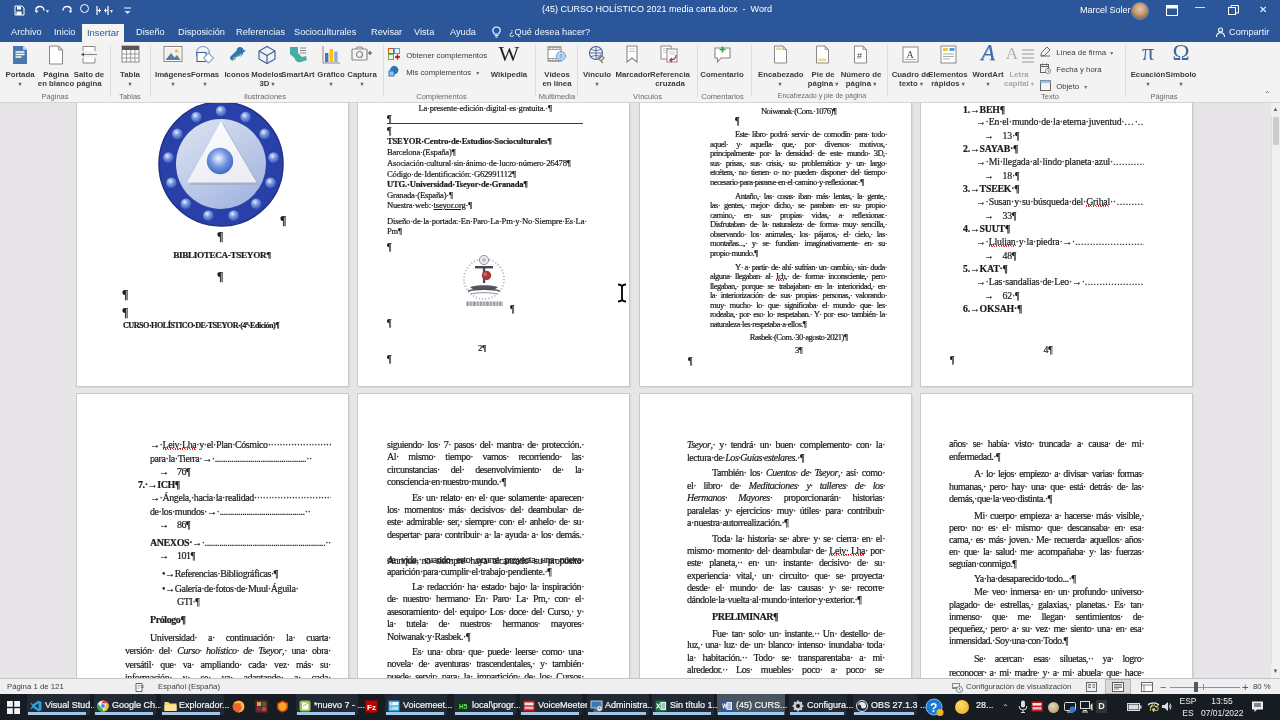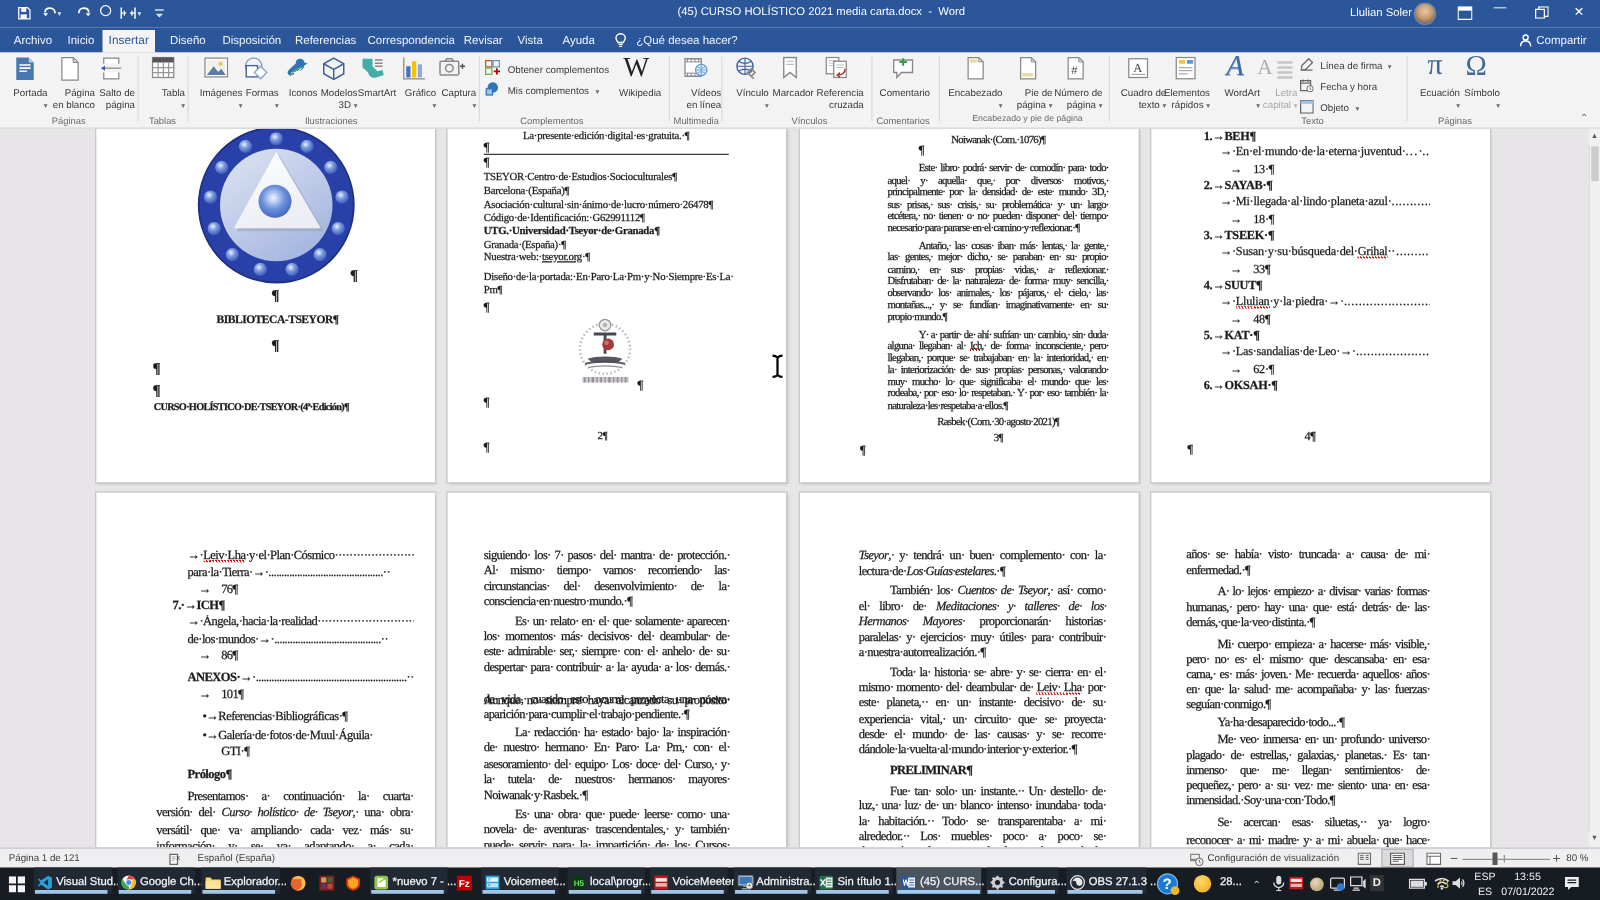--- a/index.html
+++ b/index.html
@@ -9,21 +9,21 @@
 #titlebar{left:0;top:0;width:1280px;height:22px;background:#2b579a;color:#fff;}
 #tabrow{left:0;top:22px;width:1280px;height:20px;background:#2b579a;}
 .tab{position:absolute;top:0;height:20px;line-height:20px;color:#f0f4fa;font-size:9.2px;}
 .tabactive{position:absolute;top:2px;height:18px;background:#f5f4f3;color:#2b579a;font-size:9.5px;line-height:18px;text-align:center;}
 
 #ribbon{left:0;top:42px;width:1280px;height:61px;background:#f4f3f4;border-bottom:1px solid #d5d3d4;}
 .rsep{position:absolute;top:3px;width:1px;height:52px;background:#dcdadb;}
 .rlabel{position:absolute;top:50px;font-size:7.5px;color:#6a6867;text-align:center;white-space:nowrap;}
 .rbtn{position:absolute;font-size:7.8px;color:#3b3a39;text-align:center;white-space:nowrap;}
 .ricon{position:absolute;top:3px;}
-.rtext{position:absolute;top:27px;width:100%;text-align:right;line-height:8.5px;}
+.rtext{position:absolute;top:27px;width:100%;text-align:center;line-height:8.5px;font-weight:bold;}
 .car{color:#6c6a69;font-size:6px;}
 .smallrow{position:absolute;font-size:7.8px;color:#3b3a39;white-space:nowrap;height:11px;line-height:11px;}
 
 #docarea{left:0;top:103px;width:1280px;height:575px;background:#e7e5e7;overflow:hidden;}
 .page{position:absolute;background:#fff;outline:1px solid #c9c7c9;box-shadow:1px 1px 2px rgba(0,0,0,0.18);overflow:hidden;font-family:"Liberation Serif",serif;color:#1b1b1b;-webkit-text-stroke:0.2px #1b1b1b;}
 .ln{position:absolute;white-space:nowrap;}
 .j{text-align:justify;text-align-last:justify;white-space:normal;}
 .ctr{text-align:center;}
 .sq{background-image:repeating-linear-gradient(65deg,#d01318 0 1.1px,rgba(0,0,0,0) 1.1px 2.2px);background-size:100% 1.8px;background-position:0 100%;background-repeat:no-repeat;}
 
@@ -59,41 +59,41 @@
         <path d="M3.5 3.5v4 M9.5 3.5v4" stroke="#fff" stroke-width="1" fill="none"></path>
       </svg>
     <div class="abs" style="left:110px;top:7px;color:#cfe0f5;font-size:6px">▾</div>
     <svg class="abs" style="left:123px;top:7px" width="9" height="8" viewBox="0 0 9 8">
         <path d="M1 1 h7" stroke="#cfe0f5" stroke-width="1.2"></path>
         <path d="M1.5 4 L4.5 7 L7.5 4z" fill="#cfe0f5"></path>
       </svg>
 
     <div class="abs" style="left:542px;top:4px;width:200px;font-size:9px;color:#fff;white-space:nowrap">(45) CURSO HOLÍSTICO 2021 media carta.docx &nbsp;-&nbsp; Word</div>
 
-    <div class="abs" style="left:1080px;top:5px;font-size:9px;color:#fff">Llulian Soler</div>
+    <div class="abs" style="left:1080px;top:5px;font-size:9px;color:#fff">Marcel Soler</div>
     <div class="abs" style="left:1131px;top:2px;width:18px;height:18px;border-radius:50%;background:radial-gradient(circle at 50% 38%,#e8c9a8 0%,#c89a72 45%,#8a6a52 75%,#5d4a3a 100%);border:1px solid #6b86b2"></div>
     <svg class="abs" style="left:1166px;top:5px" width="12" height="11" viewBox="0 0 12 11">
         <rect x="0.5" y="0.5" width="11" height="10" fill="none" stroke="#fff" stroke-width="1"></rect>
         <rect x="0.5" y="0.5" width="11" height="3" fill="#fff"></rect>
       </svg>
     <div class="abs" style="left:1195px;top:1px;color:#fff;font-size:10px">—</div>
     <svg class="abs" style="left:1228px;top:5px" width="11" height="10" viewBox="0 0 11 10">
         <rect x="0.5" y="2.5" width="7" height="7" fill="none" stroke="#fff" stroke-width="1"></rect>
         <path d="M3 2.5 V0.5 H10.5 V8 H8" fill="none" stroke="#fff" stroke-width="1"></path>
       </svg>
     <div class="abs" style="left:1259px;top:4px;color:#fff;font-size:10px">✕</div>
   </div>
   <div id="tabrow" class="abs">
     <div class="tab" style="left:11px">Archivo</div>
     <div class="tab" style="left:54px">Inicio</div>
     <div class="tabactive" style="left:82px;width:42px">Insertar</div>
     <div class="tab" style="left:136px">Diseño</div>
     <div class="tab" style="left:178px">Disposición</div>
     <div class="tab" style="left:236px">Referencias</div>
-    <div class="tab" style="left:294px">Correspondencia</div>
+    <div class="tab" style="left:294px">Socioculturales</div>
     <div class="tab" style="left:371px">Revisar</div>
     <div class="tab" style="left:414px">Vista</div>
     <div class="tab" style="left:450px">Ayuda</div>
     <svg class="abs" style="left:491px;top:4px" width="11" height="13" viewBox="0 0 11 13">
         <path d="M5.5 1 C3 1 1.8 2.8 1.8 4.4 C1.8 6 3 6.8 3.3 8 L7.7 8 C8 6.8 9.2 6 9.2 4.4 C9.2 2.8 8 1 5.5 1z" fill="none" stroke="#fff" stroke-width="1.1"></path>
         <path d="M3.8 9.5h3.4 M4.3 11h2.4" stroke="#fff" stroke-width="1"></path>
       </svg>
     <div class="tab" style="left:509px">¿Qué desea hacer?</div>
     <svg class="abs" style="left:1215px;top:5px" width="11" height="11" viewBox="0 0 11 11">
         <circle cx="5.5" cy="3" r="2" fill="none" stroke="#fff" stroke-width="1.1"></circle>
@@ -421,21 +421,21 @@
       <div class="ln" style="left:45px;top:184px;font-size:12px;font-weight:bold">¶</div>
       <div class="ln" style="left:45px;top:202px;font-size:12px;font-weight:bold">¶</div>
       <div class="ln" style="left:46px;top:218px;font-size:8.2px;font-weight:bold;letter-spacing:-0.55px">CURSO·HOLÍSTICO·DE·TSEYOR·(4ª·Edición)¶</div>
     </div>
 
     <div class="page" style="left:358px;top:0;width:271px;height:283px;font-size:8.6px;letter-spacing:-0.2px">
       <div class="ln ctr" style="left:29px;top:0px;width:196px">La·presente·edición·digital·es·gratuita.·¶</div>
       <div class="ln" style="left:29px;top:10px;font-size:10px">¶</div>
       <div class="abs" style="left:29px;top:20px;width:196px;height:1px;background:#3a3a3a"></div>
       <div class="ln" style="left:29px;top:22px;font-size:10px">¶</div>
-      <div class="ln" style="left:29px;top:32.5px;font-weight:normal">TSEYOR·Centro·de·Estudios·Socioculturales¶</div>
+      <div class="ln" style="left:29px;top:32.5px;font-weight:bold">TSEYOR·Centro·de·Estudios·Socioculturales¶</div>
       <div class="ln" style="left:29px;top:43.5px">Barcelona·(España)¶</div>
       <div class="ln" style="left:29px;top:54.5px">Asociación·cultural·sin·ánimo·de·lucro·número·26478¶</div>
       <div class="ln" style="left:29px;top:65.5px">Código·de·Identificación:·G62991112¶</div>
       <div class="ln" style="left:29px;top:76px;font-weight:bold">UTG.·Universidad·Tseyor·de·Granada¶</div>
       <div class="ln" style="left:29px;top:86.5px">Granada·(España)·¶</div>
       <div class="ln" style="left:29px;top:96.5px">Nuestra·web:·<span style="text-decoration:underline">tseyor.org</span>·¶</div>
       <div class="ln" style="left:29px;top:112.5px">Diseño·de·la·portada:·En·Paro·La·Pm·y·No·Siempre·Es·La·</div>
       <div class="ln" style="left:29px;top:123px">Pm¶</div>
       <div class="ln" style="left:29px;top:138px;font-size:10px">¶</div>
       <svg class="abs" style="left:103px;top:150px" width="47" height="54" viewBox="0 0 47 54">
@@ -514,21 +514,21 @@
       <div class="ln" style="left:61px;top:85px;font-weight:bold">7.·<span style="font-weight:normal">→</span>ICH¶</div>
       <div class="ln" style="left:73px;top:98px;width:181px;overflow:hidden">→·Ángela,·hacia·la·realidad···········································</div>
       <div class="ln" style="left:73px;top:111.5px;width:181px;overflow:hidden">de·los·mundos·→·.........................................··</div>
       <div class="ln" style="left:82px;top:124.5px">→&nbsp;&nbsp;&nbsp;&nbsp;86¶</div>
       <div class="ln" style="left:73px;top:143px;width:181px;overflow:hidden;font-weight:bold">ANEXOS·<span style="font-weight:normal">→·..........................................................··</span></div>
       <div class="ln" style="left:82px;top:156px">→&nbsp;&nbsp;&nbsp;&nbsp;101¶</div>
       <div class="ln" style="left:85px;top:174px">•→Referencias·Bibliográficas·¶</div>
       <div class="ln" style="left:85px;top:188.5px">•→Galería·de·fotos·de·Muul·Águila·</div>
       <div class="ln" style="left:100px;top:202px">GTI·¶</div>
       <div class="ln" style="left:73px;top:220px;font-weight:bold">Prólogo¶</div>
-      <div class="ln j" style="left:73px;top:237.5px;width:181px">Presentamos· a· continuación· la· cuarta·</div>
+      <div class="ln j" style="left:73px;top:237.5px;width:181px">Universidad· a· continuación· la· cuarta·</div>
       <div class="ln j" style="left:48px;top:251px;width:206px">versión· del· <i>Curso· holístico· de· Tseyor</i>,· una· obra·</div>
       <div class="ln j" style="left:48px;top:264.5px;width:206px">versátil· que· va· ampliando· cada· vez· más· su·</div>
       <div class="ln j" style="left:48px;top:278px;width:206px">información· y· se· va· adaptando· a· cada·</div>
     </div>
 
     <div class="page" style="left:358px;top:291px;width:271px;height:284px;font-size:10px;letter-spacing:-0.48px">
       <div class="ln j" style="left:29px;top:45px;width:197px">siguiendo· los· 7· pasos· del· mantra· de· protección.·</div>
       <div class="ln j" style="left:29px;top:57.4px;width:197px">Al· mismo· tiempo· vamos· recorriendo· las·</div>
       <div class="ln j" style="left:29px;top:69.8px;width:197px">circunstancias· del· desenvolvimiento· de· la·</div>
       <div class="ln" style="left:29px;top:82.2px;width:197px">consciencia·en·nuestro·mundo.·¶</div>

